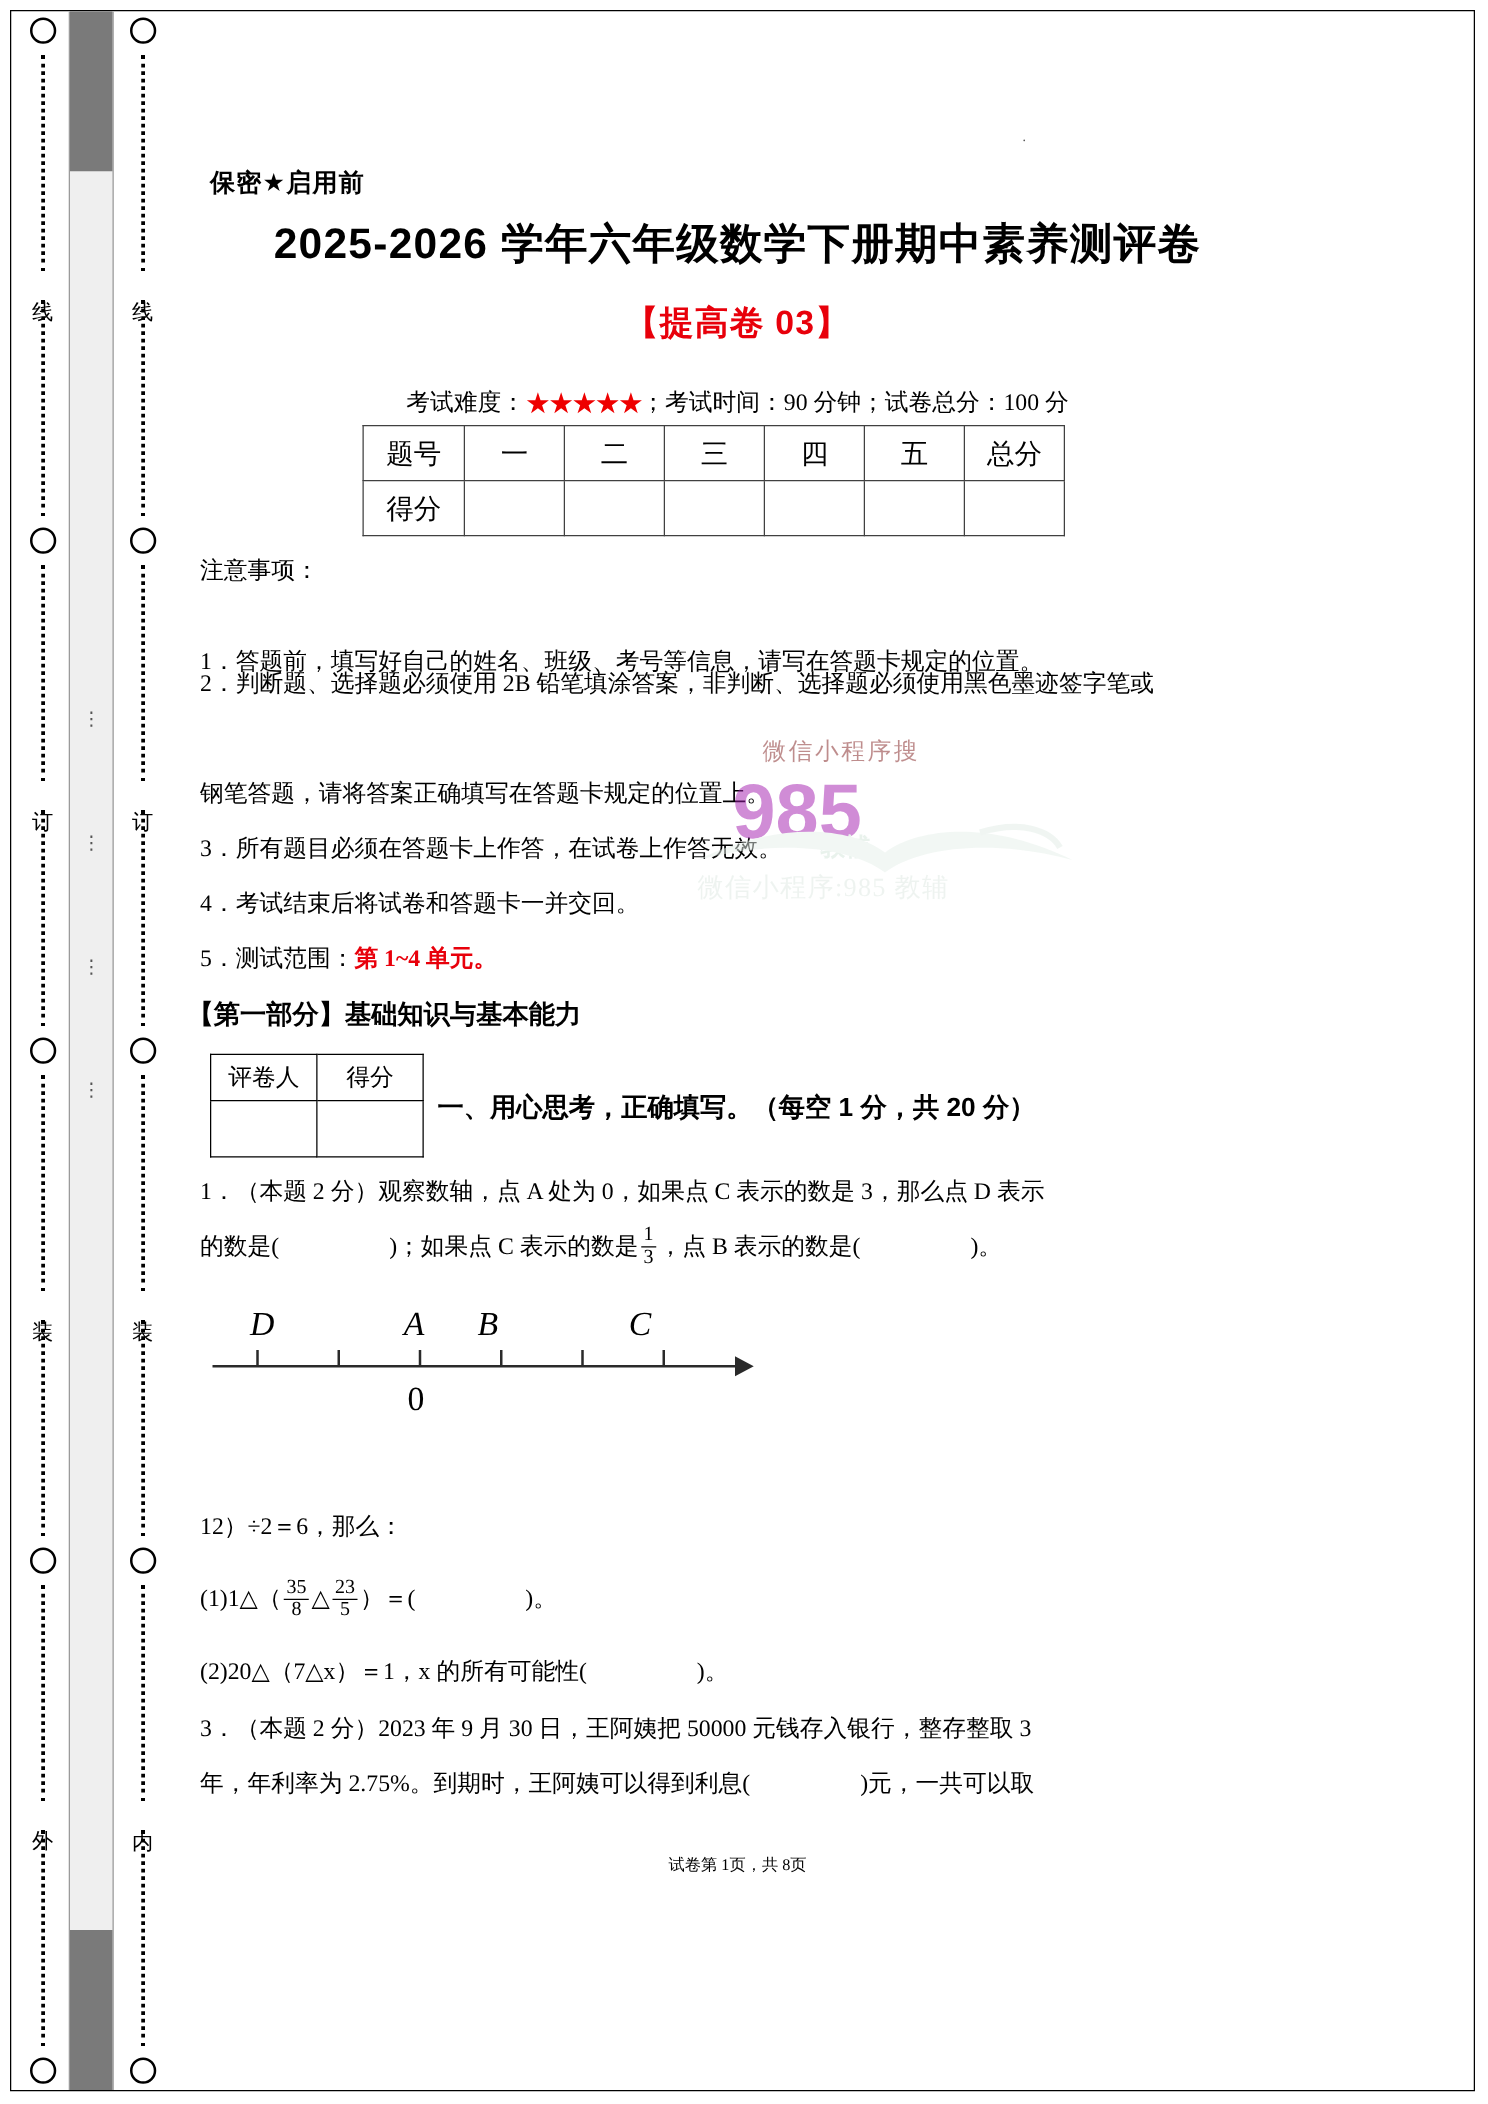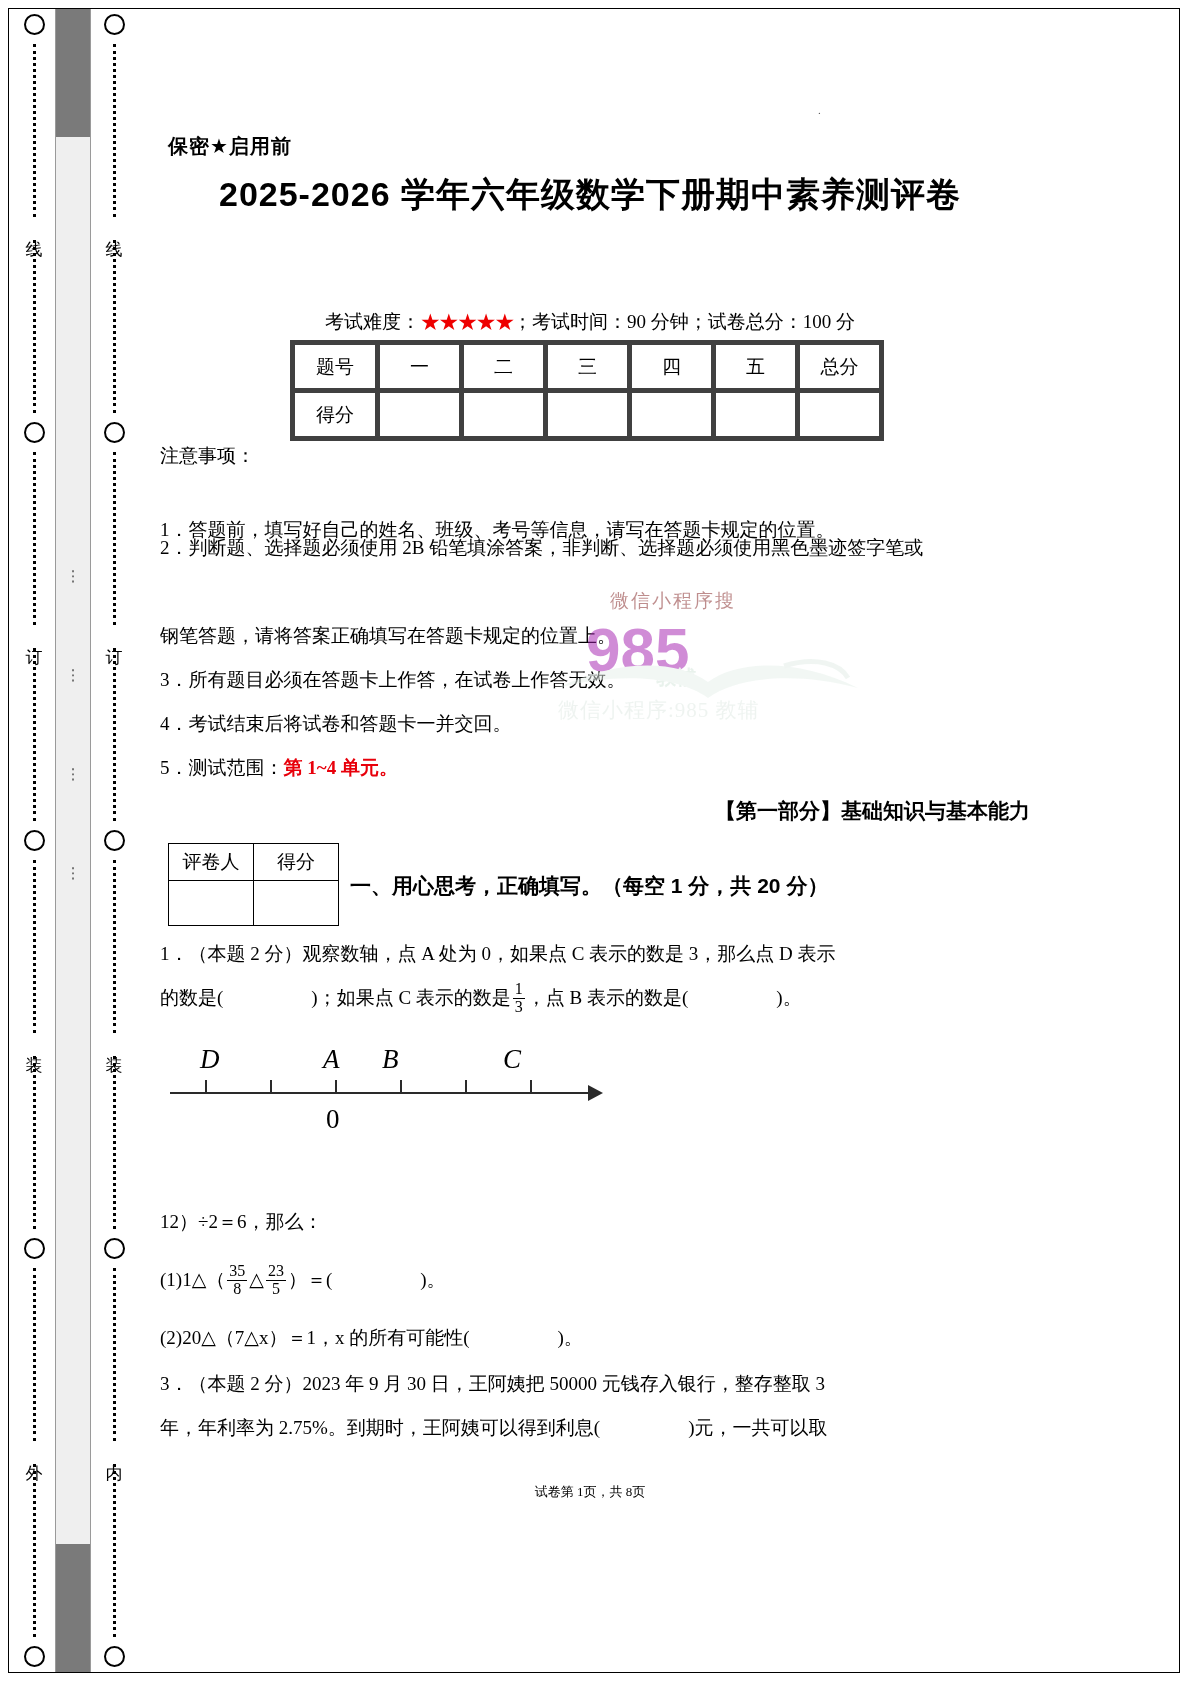--- a/index.html
+++ b/index.html
@@ -94,40 +94,40 @@
     font-size:19px;white-space:nowrap;
   }
   .stars{color:#ee0000;letter-spacing:-2px;font-size:23px;position:relative;top:2px;}
 
   
   .score-table{
     position:absolute;left:140px;top:340px;
     border-collapse:collapse;
   }
   .score-table td{
-    border:5px solid #404040;
+    border:1px solid #404040;
     width:77px;height:41px;
     text-align:center;vertical-align:middle;
-    font-size:19px;
+    font-size:22px;
   }
   .score-table td.lbl{width:78px;}
 
   .notice-title{position:absolute;left:10px;top:443px;font-size:19px;}
   .notice{
     position:absolute;left:10px;width:850px;font-size:19px;line-height:44px;
   }
   .n1{top:508px;}
   .n2{top:526px;width:858px;}
   .n3{top:614px;}
   .n4{top:658px;}
   .n5{top:702px;}
   .red{color:#e8000b;font-weight:bold;}
 
   .part-title{
-    position:absolute;left:0;top:797px;width:880px;text-align:right;
+    position:absolute;left:0;top:797px;width:880px;text-align:left;
     font-family:"Liberation Sans","DejaVu Sans",sans-serif;
     font-weight:bold;font-size:21px;
   }
 
   .grader-table{
     position:absolute;left:18px;top:843px;border-collapse:collapse;
   }
   .grader-table td{
     border:1.5px solid #000;width:82px;height:34px;
     text-align:center;vertical-align:middle;font-size:19px;
@@ -260,20 +260,21 @@
   </div>
 </div>
 
 <div class="sheet">
 
   <div class="tiny-mark">.</div>
 
   <div class="secret">保密★启用前</div>
 
   <div class="doc-title">2025-2026 学年六年级数学下册期中素养测评卷</div>
+  <div class="sub-title">【提高卷 03】</div>
 
   <div class="meta-line">
     <span>考试难度：</span><span class="stars">★★★★★</span><span>；考试时间：90 分钟；试卷总分：100 分</span>
   </div>
 
   <table class="score-table">
     <tbody>
         <tr>
       <td class="lbl">题号</td>
       <td>一</td>

